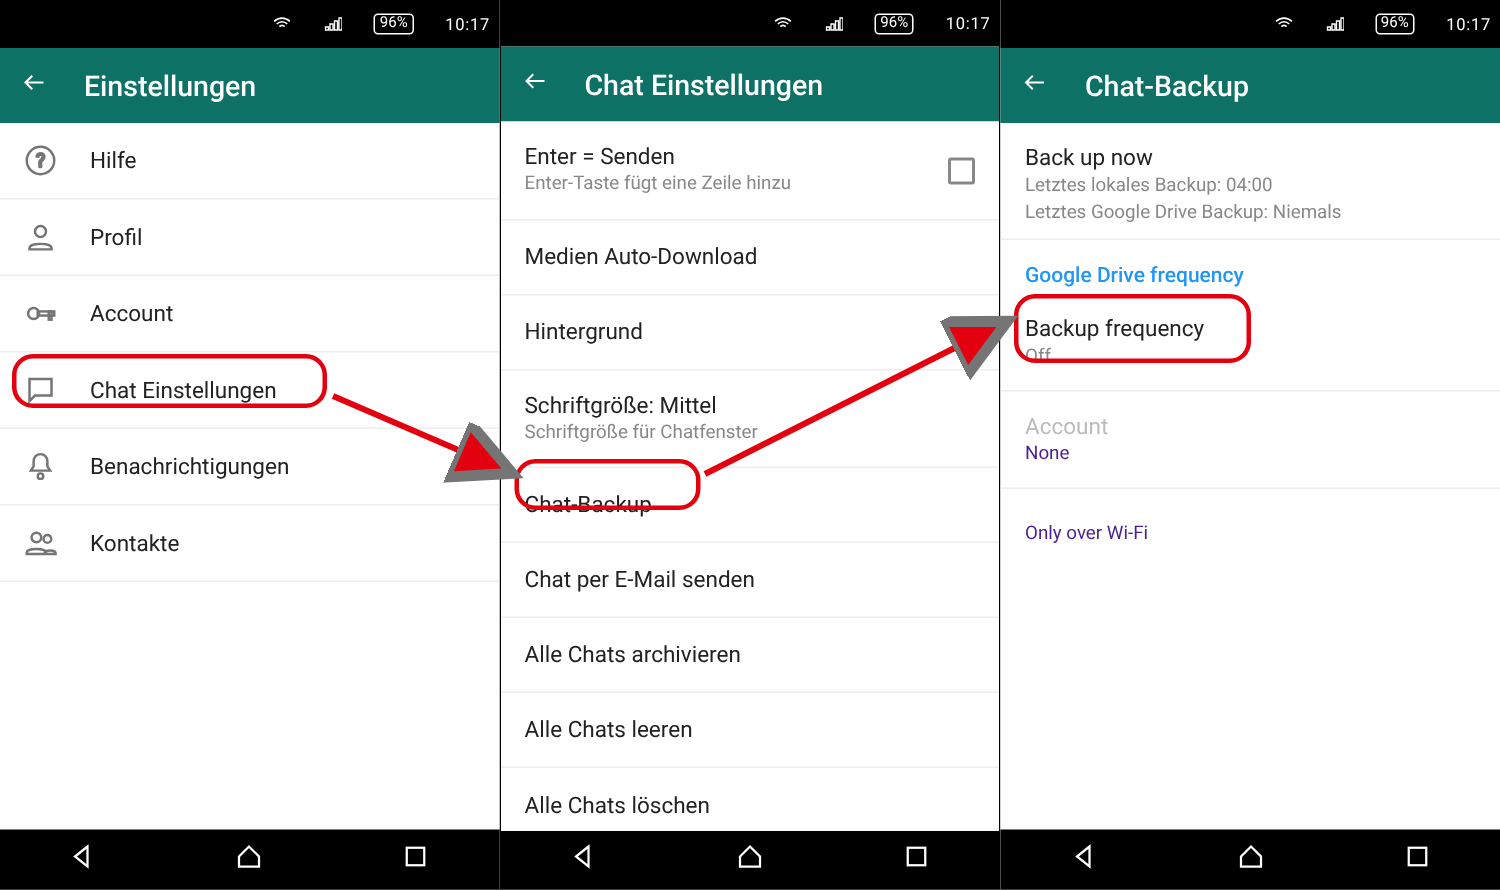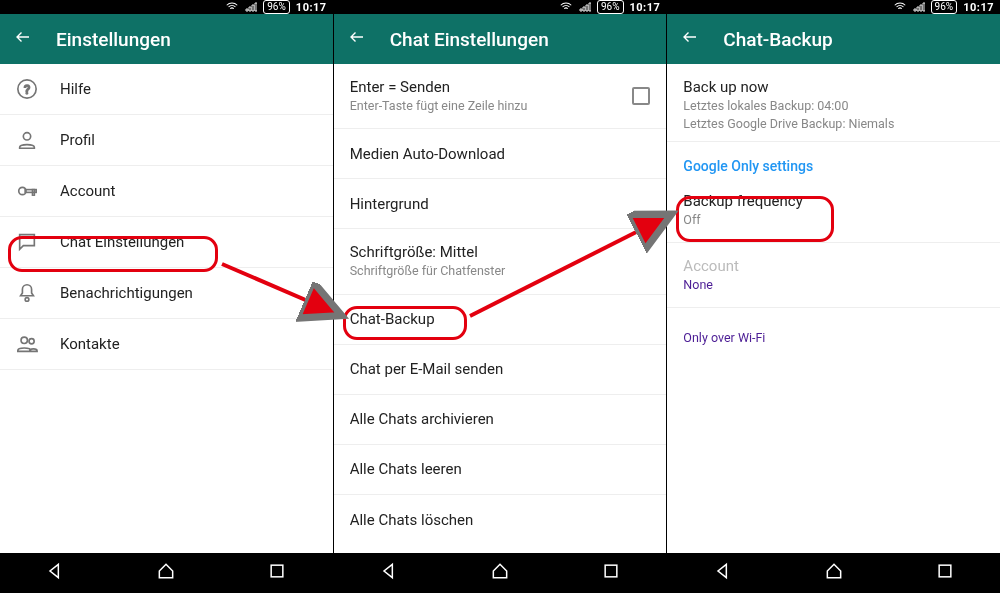--- a/index.html
+++ b/index.html
@@ -2,24 +2,24 @@
 <html><head>
 <meta charset="utf-8">
 <style>
   * { margin: 0; padding: 0; box-sizing: border-box; font-family: Roboto, "Helvetica Neue", Arial, sans-serif; }
   body { width: 1000px; height: 593px; background: #000; overflow: hidden; position: relative; }
   .panels { display: flex; width: 1000px; height: 593px; }
   .panel { flex: 1 1 0; background: #fff; border-right: 1px solid #000; display: flex; flex-direction: column; position: relative; }
   .panel:last-child { border-right: none; }
 
   
-  .statusbar { height: 14px; background: #000; color: #fff; display: flex; align-items: center; justify-content: flex-end; padding: 0 6px; font-size: 11px; gap: 6px; }
+  .statusbar { height: 32px; background: #000; color: #fff; display: flex; align-items: center; justify-content: flex-end; padding: 0 6px; font-size: 11px; gap: 21px; }
   .status-icon { display: inline-flex; align-items: center; }
   .battery-box { border: 1px solid #fff; border-radius: 3px; padding: 0 3px; font-size: 10px; line-height: 12px; }
-  .clock { font-weight: 700; letter-spacing: .5px; }
+  .clock { font-weight: 400; letter-spacing: .5px; }
 
   
   .appbar { background: #0e7166; color: #fff; height: 50px; display: flex; align-items: center; padding: 16px 14px; gap: 24px; }
   .appbar .back { width: 18px; height: 18px; }
   .appbar .title { font-size: 19px; font-weight: 500; }
 
   
   .list { flex: 1 1 auto; overflow: hidden; background:#fff; }
   .row { display: flex; align-items: center; padding: 14px 16px; border-bottom: 1px solid #eee; min-height: 50px; }
   .row.tall { min-height: 58px; }
@@ -266,21 +266,21 @@
     </div>
     <div class="list">
       <div class="row tall noline" style="padding-bottom:8px;">
         <div class="txt">
           <div class="primary">Back up now</div>
           <div class="secondary">Letztes lokales Backup: 04:00</div>
           <div class="secondary">Letztes Google Drive Backup: Niemals</div>
         </div>
       </div>
       <div style="height:1px;background:#eee;"></div>
-      <div class="section-header">Google Only settings</div>
+      <div class="section-header">Google Drive frequency</div>
       <div class="row tall">
         <div class="txt">
           <div class="primary">Backup frequency</div>
           <div class="secondary">Off</div>
         </div>
       </div>
       <div class="row tall disabled">
         <div class="txt">
           <div class="primary">Account</div>
           <div class="secondary">None</div>

